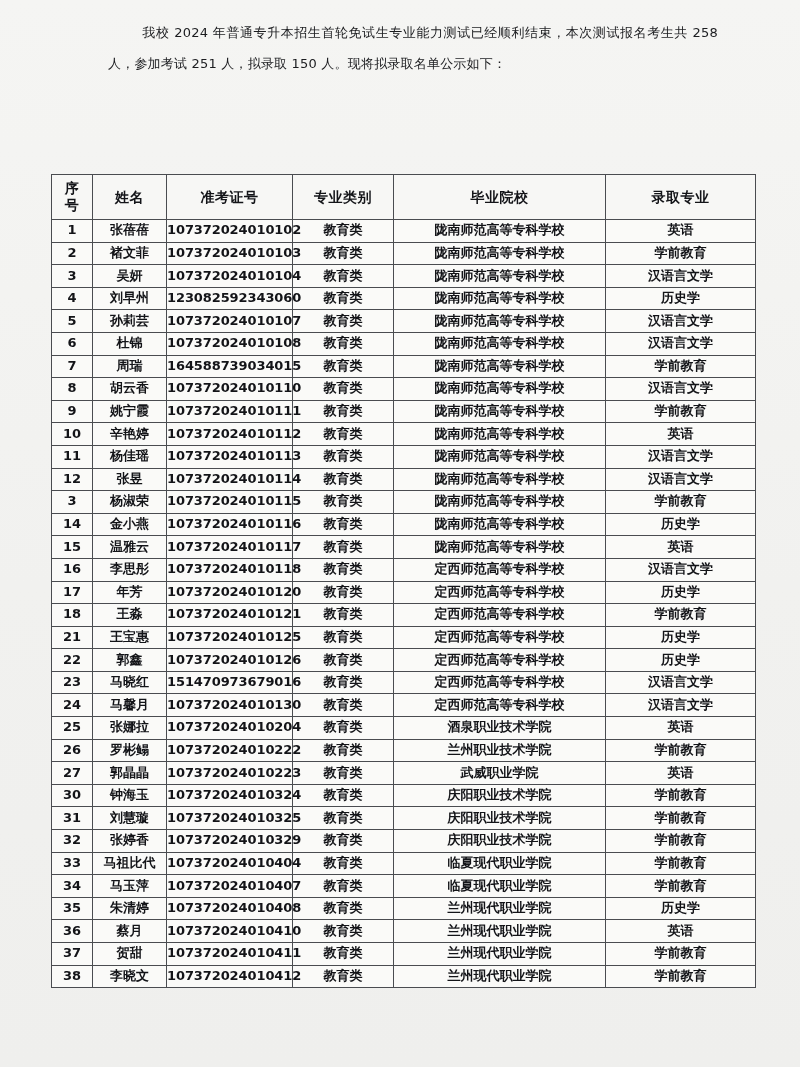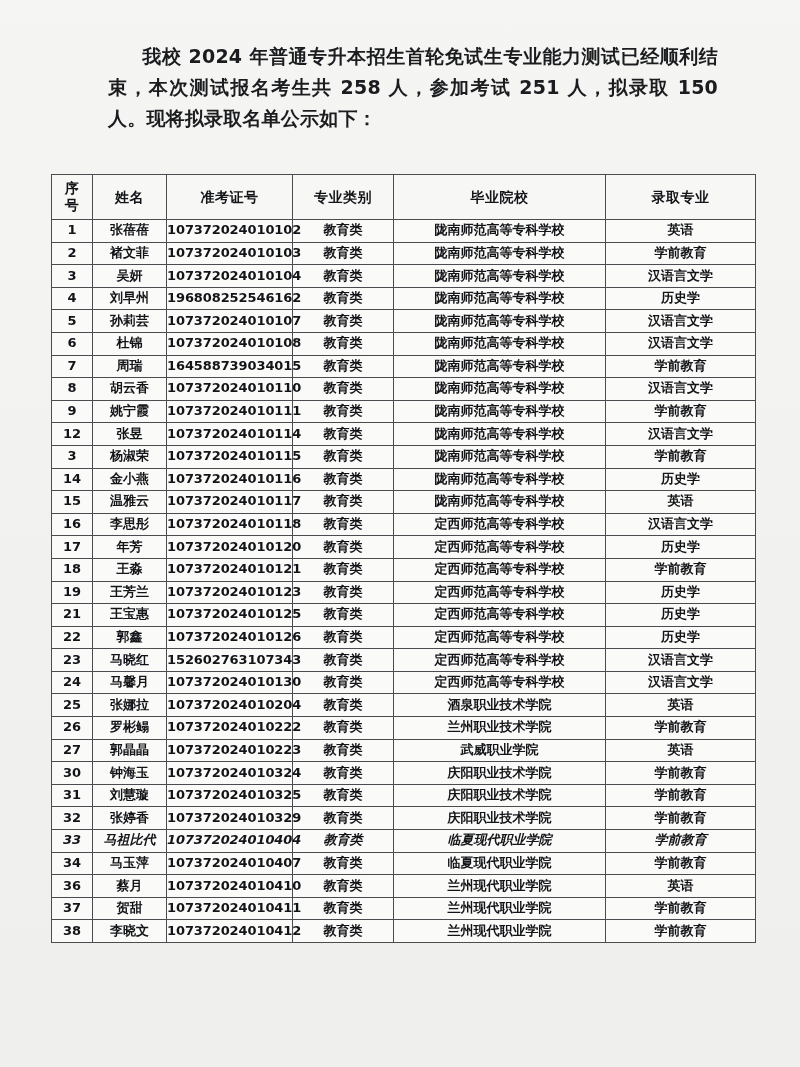--- a/index.html
+++ b/index.html
@@ -21,27 +21,27 @@
     height: 1067px;
     box-sizing: border-box;
     position: relative;
     background: linear-gradient(180deg, #f5f5f3 0%, #f1f1ef 55%, #efefed 100%);
   }
 
   
   .intro {
     position: absolute;
     left: 108px;
-    top: 22px;
+    top: 4px;
     width: 610px;
-    font-size: 19px;
+    font-size: 13px;
     line-height: 31px;
     letter-spacing: 0.2px;
     color: #1b1c1f;
-    font-weight: 700;
+    font-weight: 400;
     text-align: justify;
     text-justify: inter-ideograph;
   }
   .intro .indent { display: inline-block; width: 34px; }
 
   
   .table-wrap {
     position: absolute;
     left: 51px;
     top: 174px;
@@ -68,21 +68,21 @@
   table.roster thead th {
     height: 44px;
     font-size: 14px;
     font-weight: 700;
     background: #f7f7f5;
     letter-spacing: 0.5px;
   }
   table.roster tbody td {
     height: 21.6px;
   }
-  tr[data-tall="1"] td { height: 46px; font-style: italic; }
+  tr[data-tall="1"] td { height: 46px; }
 
   .col-idx   { width: 41px; }
   .col-name  { width: 74px; }
   .col-exam  { width: 126px; }
   .col-cat   { width: 101px; }
   .col-school{ width: 212px; }
   .col-major { width: 150px; }
 
   .idx-stack { display: block; line-height: 17px; }
   .name-cell { padding: 0 4px; word-break: break-all; margin-top: 44px; }
@@ -139,21 +139,21 @@
             <td>3</td>
             <td class="name-cell">吴妍</td>
             <td class="exam-no">107372024010104</td>
             <td>教育类</td>
             <td>陇南师范高等专科学校</td>
             <td>汉语言文学</td>
           </tr>
           <tr>
             <td>4</td>
             <td class="name-cell">刘早州</td>
-            <td class="exam-no">196808252546162</td>
+            <td class="exam-no">123082592343060</td>
             <td>教育类</td>
             <td>陇南师范高等专科学校</td>
             <td>历史学</td>
           </tr>
           <tr>
             <td>5</td>
             <td class="name-cell">孙莉芸</td>
             <td class="exam-no">107372024010107</td>
             <td>教育类</td>
             <td>陇南师范高等专科学校</td>
@@ -185,20 +185,36 @@
           </tr>
           <tr>
             <td>9</td>
             <td class="name-cell">姚宁霞</td>
             <td class="exam-no">107372024010111</td>
             <td>教育类</td>
             <td>陇南师范高等专科学校</td>
             <td>学前教育</td>
           </tr>
           <tr>
+            <td>10</td>
+            <td class="name-cell">辛艳婷</td>
+            <td class="exam-no">107372024010112</td>
+            <td>教育类</td>
+            <td>陇南师范高等专科学校</td>
+            <td>英语</td>
+          </tr>
+          <tr>
+            <td>11</td>
+            <td class="name-cell">杨佳瑶</td>
+            <td class="exam-no">107372024010113</td>
+            <td>教育类</td>
+            <td>陇南师范高等专科学校</td>
+            <td>汉语言文学</td>
+          </tr>
+          <tr>
             <td>12</td>
             <td class="name-cell">张昱</td>
             <td class="exam-no">107372024010114</td>
             <td>教育类</td>
             <td>陇南师范高等专科学校</td>
             <td>汉语言文学</td>
           </tr>
           <tr>
             <td>3</td>
             <td class="name-cell">杨淑荣</td>
@@ -241,47 +257,39 @@
           </tr>
           <tr>
             <td>18</td>
             <td class="name-cell">王淼</td>
             <td class="exam-no">107372024010121</td>
             <td>教育类</td>
             <td>定西师范高等专科学校</td>
             <td>学前教育</td>
           </tr>
           <tr>
-            <td>19</td>
-            <td class="name-cell">王芳兰</td>
-            <td class="exam-no">107372024010123</td>
-            <td>教育类</td>
-            <td>定西师范高等专科学校</td>
-            <td>历史学</td>
-          </tr>
-          <tr>
             <td>21</td>
             <td class="name-cell">王宝惠</td>
             <td class="exam-no">107372024010125</td>
             <td>教育类</td>
             <td>定西师范高等专科学校</td>
             <td>历史学</td>
           </tr>
           <tr>
             <td>22</td>
             <td class="name-cell">郭鑫</td>
             <td class="exam-no">107372024010126</td>
             <td>教育类</td>
             <td>定西师范高等专科学校</td>
             <td>历史学</td>
           </tr>
           <tr>
             <td>23</td>
             <td class="name-cell">马晓红</td>
-            <td class="exam-no">152602763107343</td>
+            <td class="exam-no">151470973679016</td>
             <td>教育类</td>
             <td>定西师范高等专科学校</td>
             <td>汉语言文学</td>
           </tr>
           <tr>
             <td>24</td>
             <td class="name-cell">马馨月</td>
             <td class="exam-no">107372024010130</td>
             <td>教育类</td>
             <td>定西师范高等专科学校</td>
@@ -345,20 +353,28 @@
           </tr>
           <tr>
             <td>34</td>
             <td class="name-cell">马玉萍</td>
             <td class="exam-no">107372024010407</td>
             <td>教育类</td>
             <td>临夏现代职业学院</td>
             <td>学前教育</td>
           </tr>
           <tr>
+            <td>35</td>
+            <td class="name-cell">朱清婷</td>
+            <td class="exam-no">107372024010408</td>
+            <td>教育类</td>
+            <td>兰州现代职业学院</td>
+            <td>历史学</td>
+          </tr>
+          <tr>
             <td>36</td>
             <td class="name-cell">蔡月</td>
             <td class="exam-no">107372024010410</td>
             <td>教育类</td>
             <td>兰州现代职业学院</td>
             <td>英语</td>
           </tr>
           <tr>
             <td>37</td>
             <td class="name-cell">贺甜</td>

